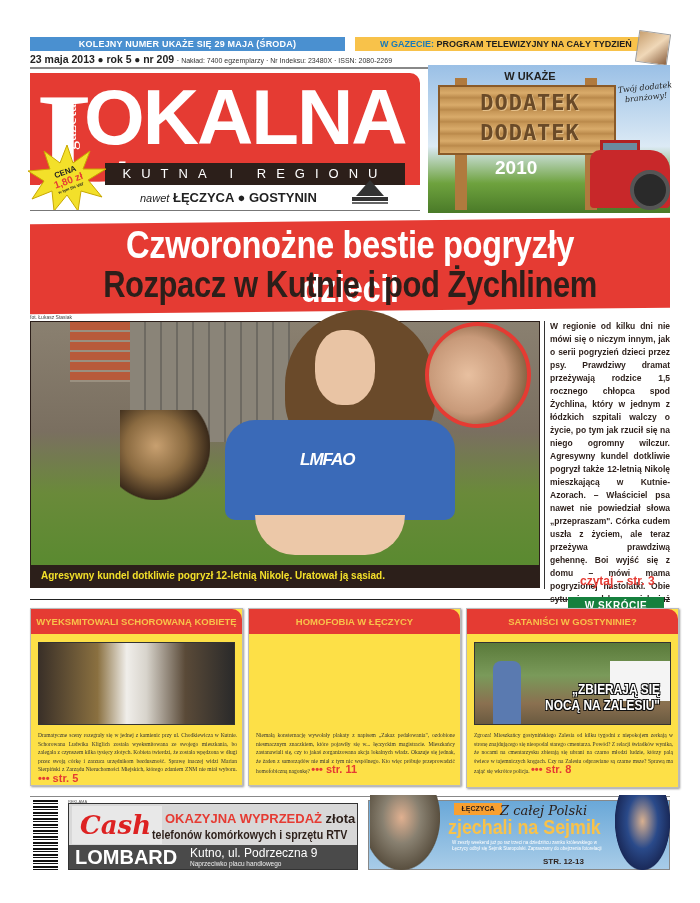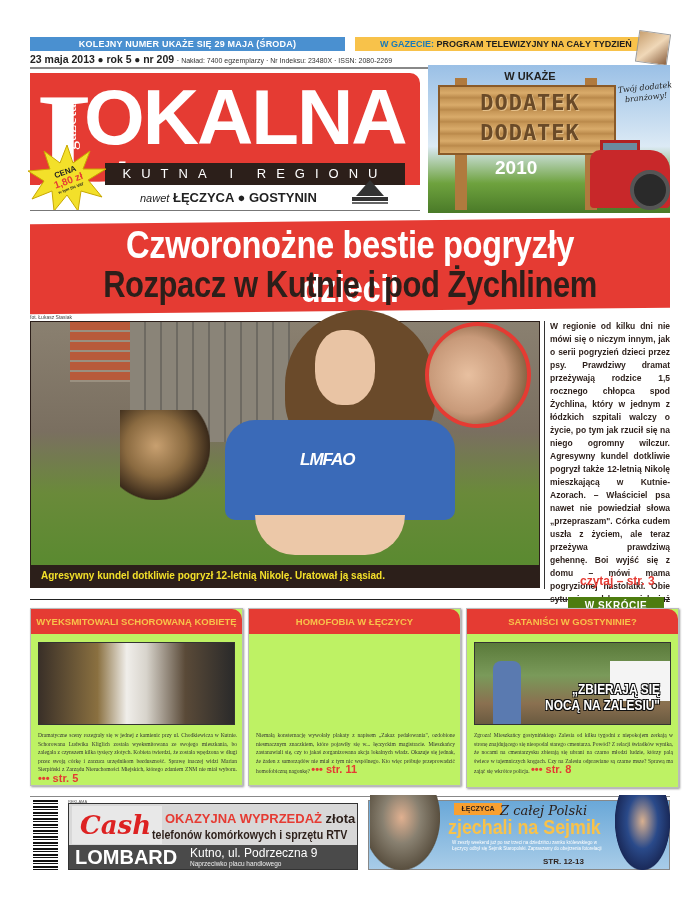--- a/index.html
+++ b/index.html
@@ -62,23 +62,23 @@
   .inset { left: 425px; top: 322px; width: 106px; height: 106px; border-radius: 50%; border: 4px solid #e53b33; background: radial-gradient(circle at 40% 50%, #e8c0a0 0%, #c89a7a 50%, #6a4a2a 90%); }
   .caption { left: 31px; top: 565px; width: 508px; height: 22px; background: #2c1f1a; color: #f3e02a; font-size: 10px; font-weight: bold; line-height: 22px; padding-left: 10px; }
 
   
   .article { left: 550px; top: 320px; width: 120px; font-size: 8.5px; font-weight: bold; color: #2c1f1a; line-height: 13px; text-align: justify; }
   .article-rule { left: 544px; top: 321px; width: 1px; height: 268px; background: #333; }
   .read-more { left: 580px; top: 574px; font-size: 12px; font-weight: bold; color: #e53b33; }
 
   
   .skrocie-line { left: 30px; top: 599px; width: 640px; height: 1px; background: #222; }
-  .skrocie { left: 568px; top: 597px; width: 96px; height: 17px; background: #4d7c0f; color: #fff; font-size: 10px; font-weight: bold; text-align: center; line-height: 17px; letter-spacing: 0.5px; }
-
-  .card { width: 213px; height: 178px; background: #bef264; border: 1px solid #bbb; box-shadow: 1px 1px 2px #999; }
+  .skrocie { left: 568px; top: 597px; width: 96px; height: 17px; background: #15803d; color: #fff; font-size: 10px; font-weight: bold; text-align: center; line-height: 17px; letter-spacing: 0.5px; }
+
+  .card { width: 213px; height: 178px; background: #fde047; border: 1px solid #bbb; box-shadow: 1px 1px 2px #999; }
   .card-head { position: absolute; left: 0; top: 0; width: 100%; height: 25px; background: #e53b33; border-radius: 0 10px 0 0; color: #f8c24a; font-size: 9.5px; font-weight: bold; text-align: center; line-height: 25px; }
   .card-img { position: absolute; left: 7px; top: 33px; width: 197px; height: 83px; background: #555; overflow: hidden; border: 1px solid #333; }
   .card-text { position: absolute; left: 7px; top: 122px; width: 199px; font-family: "Liberation Serif", serif; font-size: 5.5px; color: #333; line-height: 8.5px; text-align: justify; }
   .card-more { color: #e53b33; font-family: "Liberation Sans", sans-serif; font-size: 11px; font-weight: bold; }
   .quote { position: absolute; font-family: "Liberation Sans Narrow", "Liberation Sans", sans-serif; font-weight: bold; color: #fff; font-size: 14px; line-height: 16px; text-align: right; text-shadow: -1px -1px 0 #111, 1px -1px 0 #111, -1px 1px 0 #111, 1px 1px 0 #111; transform: scaleX(0.85); transform-origin: right; }
 
   
   .bottom-rule { left: 30px; top: 796px; width: 640px; height: 1px; background: #888; }
   .barcode { left: 33px; top: 800px; width: 25px; height: 70px; background: repeating-linear-gradient(#111 0 2px,#fff 2px 3px,#111 3px 4px,#fff 4px 6px); }
   .ad-label { left: 68px; top: 799px; font-size: 4px; color: #555; }

